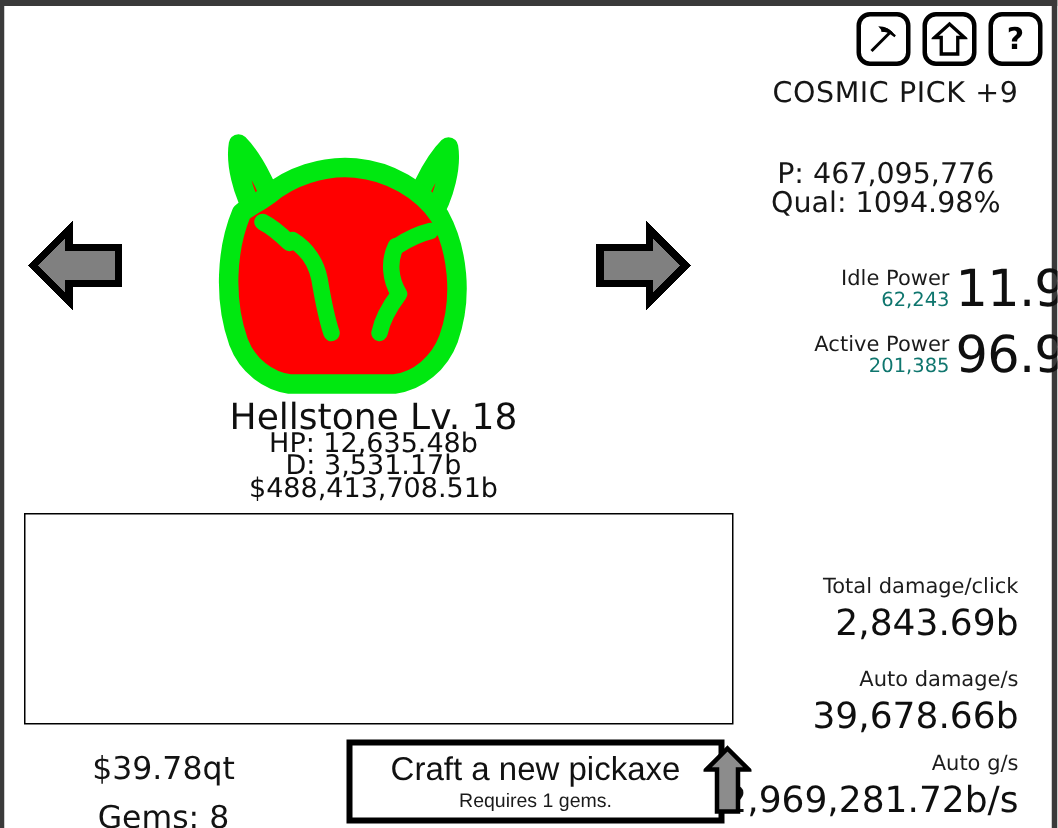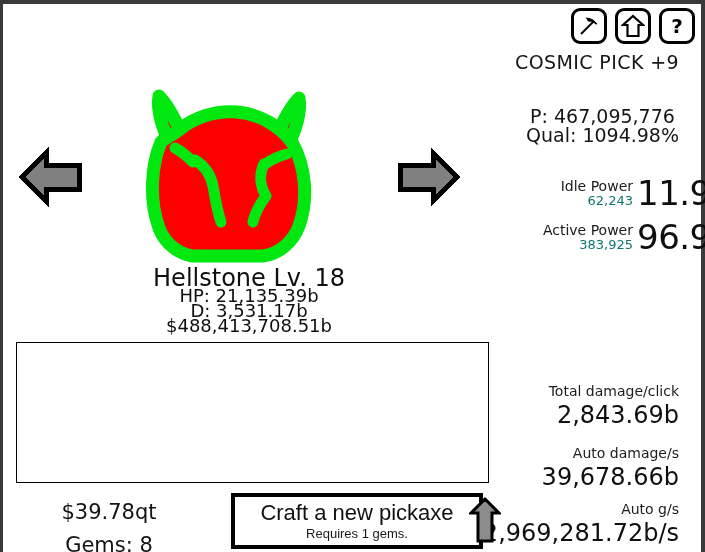--- a/index.html
+++ b/index.html
@@ -65,21 +65,21 @@
     font-size: 19px;
     letter-spacing: 0.4px;
     color: #161616;
     white-space: nowrap;
   }
 
   
   #pick-stats {
     position: absolute;
     top: 103px;
-    right: 22px;
+    right: 34px;
     text-align: center;
     line-height: 1.02;
     font-size: 19px;
     color: #161616;
     white-space: nowrap;
   }
 
   
   .power-row {
     position: absolute;
@@ -287,21 +287,21 @@
       <div class="power-labels">
         <span class="power-name">Idle Power</span>
         <span class="power-value">62,243</span>
       </div>
       <div class="power-mult">11.98x</div>
     </div>
 
     <div class="power-row" id="active-power-row">
       <div class="power-labels">
         <span class="power-name">Active Power</span>
-        <span class="power-value">383,925</span>
+        <span class="power-value">201,385</span>
       </div>
       <div class="power-mult">96.95x</div>
     </div>
 
     <div class="stat-block" id="stat-total-damage">
       <span class="stat-label">Total damage/click</span>
       <span class="stat-value">2,843.69b</span>
     </div>
 
     <div class="stat-block" id="stat-auto-damage">
@@ -336,21 +336,21 @@
           <path d="M64 78 C74 84 80 94 82 104 C84 116 86 128 90 140"></path>
           <path d="M133 82 C128 92 129 104 135 114 C129 122 124 130 122 140"></path>
           <path d="M62 80 C58 76 52 70 44 66"></path>
           <path d="M134 82 C140 78 148 74 156 72"></path>
         </g>
       </svg>
     </div>
 
     <div id="monster-info">
       <span id="monster-name">Hellstone Lv. 18</span>
-      <span id="monster-hp">HP: 21,135.39b</span>
+      <span id="monster-hp">HP: 12,635.48b</span>
       <span id="monster-dmg">D: 3,531.17b</span>
       <span id="monster-gold">$488,413,708.51b</span>
     </div>
 
     <div class="nav-arrow" id="prev-monster-arrow">
       <svg width="70" height="60" viewBox="0 0 70 60" shape-rendering="crispEdges">
         <path d="M5 30 L29 6 L29 18 L62 18 L62 42 L29 42 L29 54 Z" fill="#808080" stroke="#000000" stroke-width="5" stroke-linejoin="miter"></path>
       </svg>
     </div>
 

